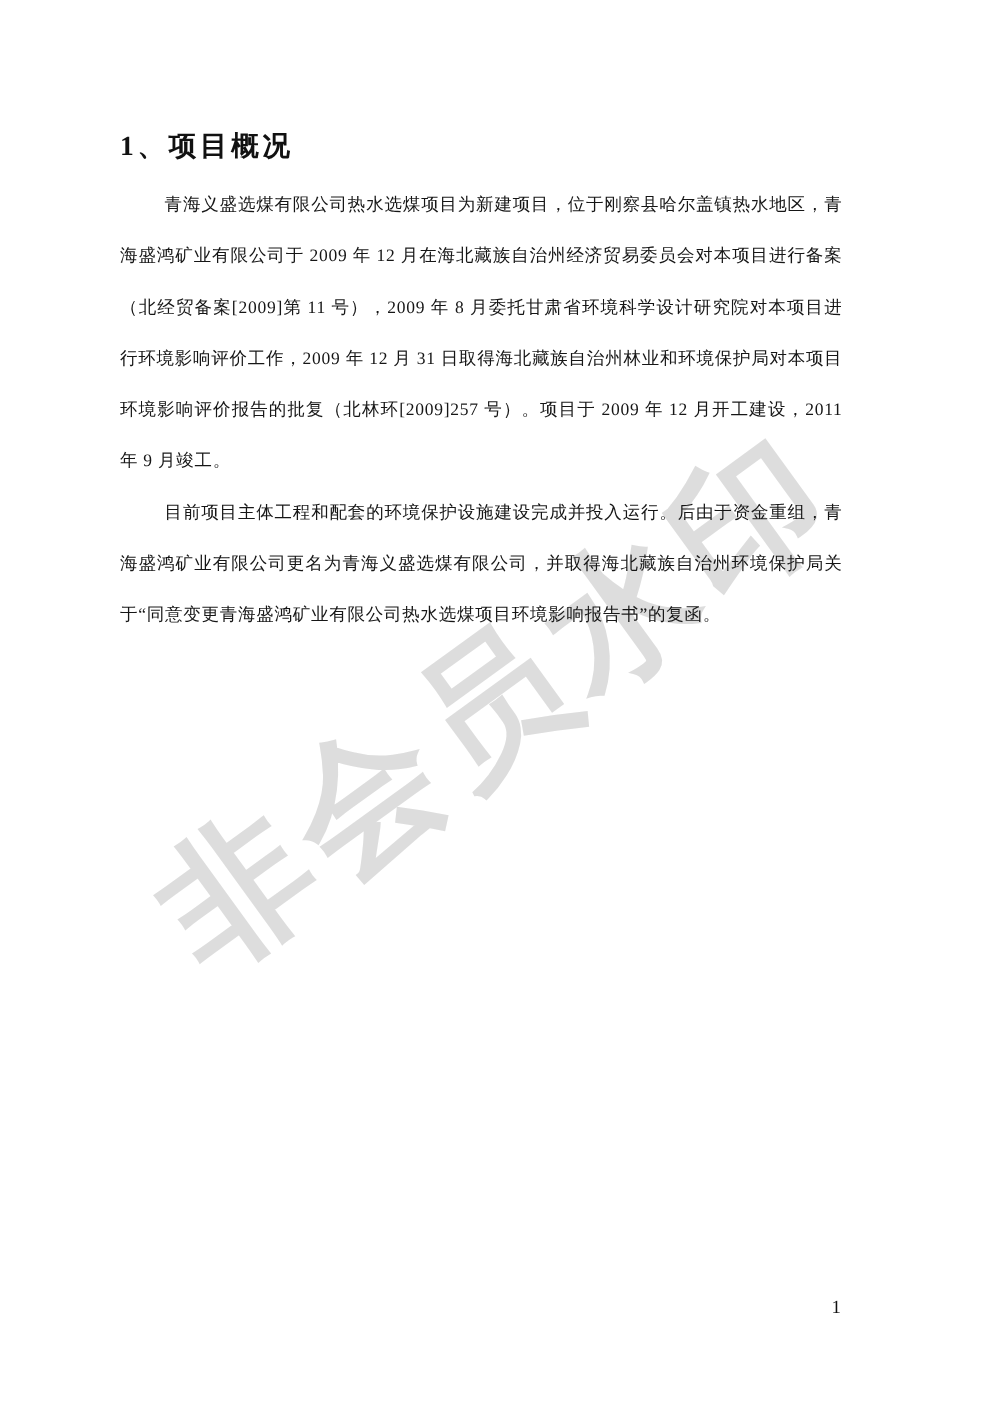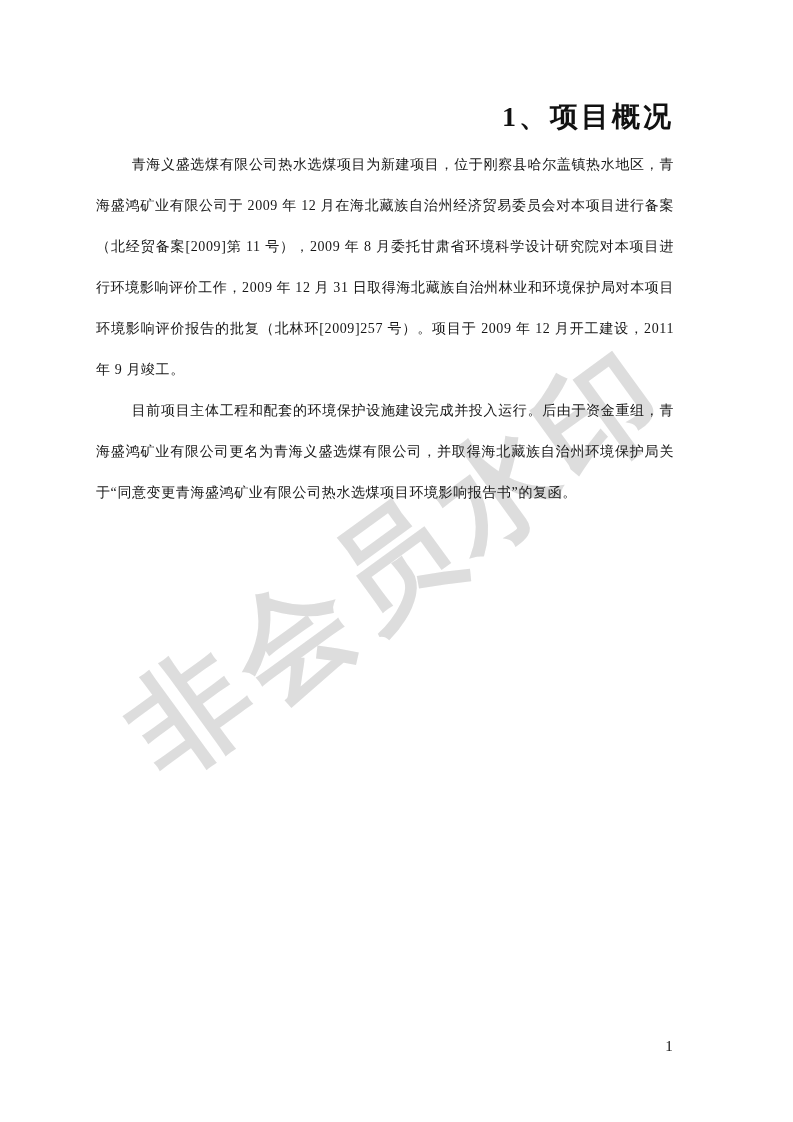--- a/index.html
+++ b/index.html
@@ -34,27 +34,26 @@
   }
   .content {
     position: absolute;
     left: 96px;
     top: 102px;
     width: 578px;
     z-index: 1;
   }
   .heading {
     margin: 0 0 12px 0;
-    font-size: 28px;
+    font-size: 22px;
     line-height: 30px;
     font-weight: 700;
     letter-spacing: 3px;
     color: #111111;
     font-family: "Liberation Serif", serif;
-    text-align: right;
   }
   .body-text p {
     margin: 0;
     font-size: 14px;
     line-height: 41px;
     letter-spacing: 0.6px;
     color: #161616;
     text-align: justify;
     text-justify: inter-character;
     text-indent: 2.55em;

